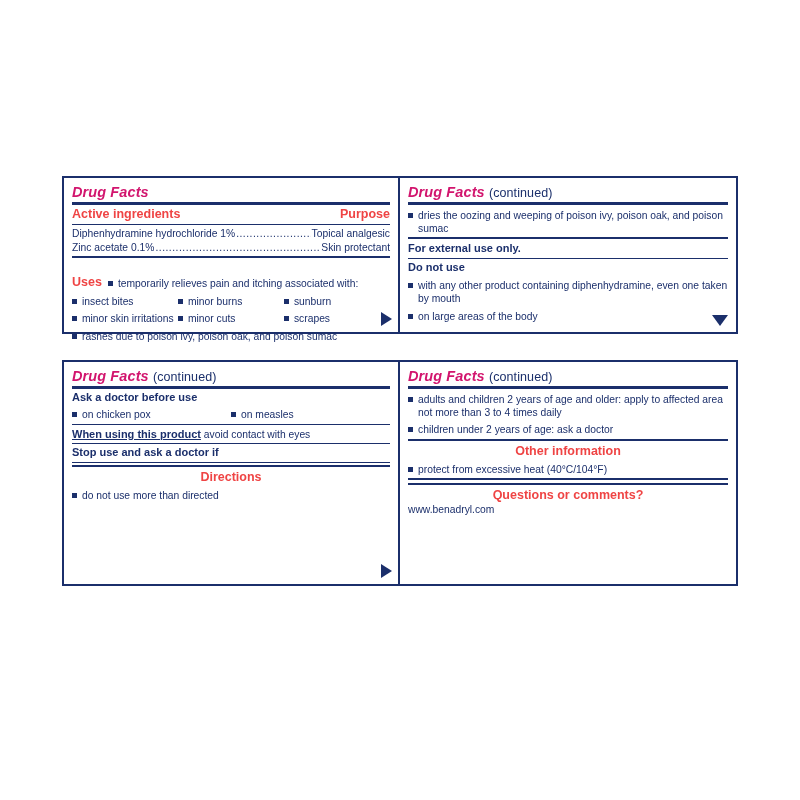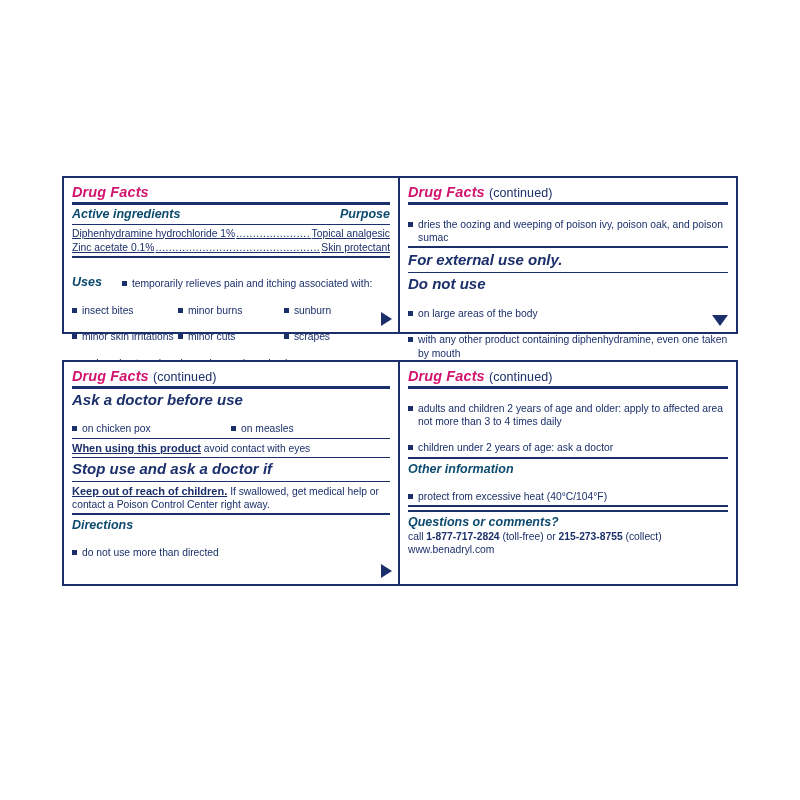--- a/index.html
+++ b/index.html
@@ -44,79 +44,77 @@
     color: #1b2f6b;
     font-size: 12.5px;
   }
   .rule-thick { border-top: 3px solid #1b2f6b; margin: 1px 0 2px 0; }
   .rule-thin  { border-top: 1px solid #1b2f6b; margin: 2px 0 2px 0; }
   .rule-med   { border-top: 2px solid #1b2f6b; margin: 2px 0 3px 0; }
 
   .sechead {
     font-size: 12.5px;
     font-weight: bold;
-    font-style: italic;
-    color: #0c4a6e;
+    color: #ef4444;
     line-height: 1.2;
+    text-align: center;
   }
   .sechead-blue {
-    font-size: 15px;
+    font-size: 11px;
     font-weight: bold;
     color: #1b2f6b;
     line-height: 1.25;
-    font-style: italic;
   }
   .row-head {
     display: flex;
     justify-content: space-between;
     align-items: baseline;
   }
 
   .txt {
     font-size: 10.3px;
     color: #1b2f6b;
     line-height: 1.28;
   }
 
   .dotline {
     display: flex;
     align-items: baseline;
     font-size: 10.3px;
     color: #1b2f6b;
     line-height: 1.35;
     white-space: nowrap;
-    text-decoration: underline;
   }
   .dotline .dots {
     flex: 1 1 auto;
     overflow: hidden;
     letter-spacing: .5px;
     margin: 0 1px;
   }
 
   .bullet {
     display: flex;
     align-items: flex-start;
     font-size: 10.3px;
     color: #1b2f6b;
     line-height: 1.3;
-    margin-top: 13px;
+    margin-top: 4px;
   }
   .bullet .sq {
     flex: 0 0 auto;
     width: 5px; height: 5px;
     background: #1b2f6b;
     margin: 4px 5px 0 0;
   }
   .bullet .bt { flex: 1 1 auto; }
 
   .uses-line {
     display: flex;
     align-items: baseline;
-    gap: 20px;
+    gap: 6px;
   }
   .grid-bullets { display: flex; flex-wrap: wrap; }
   .grid-bullets .bullet { width: 33.33%; }
   .grid-bullets .bullet.w50 { width: 50%; justify-content: flex-end; }
   .grid-bullets .bullet.w100 { width: 100%; }
 
   .inline-head {
     font-size: 11px; font-weight: bold; color: #1b2f6b; text-decoration: underline;
   }
 
@@ -229,25 +227,25 @@
       </div>
 
       <div class="rule-med"></div>
 
       <div class="sechead-blue">For external use only.</div>
       <div class="rule-thin"></div>
 
       <div class="sechead-blue">Do not use</div>
       <div class="bullet">
         <span class="sq"></span>
+        <span class="bt">with any other product containing diphenhydramine, even one taken by mouth</span>
+      </div>
+      <div class="bullet">
+        <span class="sq"></span>
         <span class="bt">on large areas of the body</span>
-      </div>
-      <div class="bullet">
-        <span class="sq"></span>
-        <span class="bt">with any other product containing diphenhydramine, even one taken by mouth</span>
       </div>
 
       <div class="arrow-down"></div>
     </div>
   </div>
 
   <div class="panel" id="panel-bottom">
 
     <div class="col left">
       <div class="dfhead">
@@ -274,24 +272,20 @@
         <span class="inline-head">When using this product</span>
         <span>avoid contact with eyes</span>
       </div>
 
       <div class="rule-thin"></div>
 
       <div class="sechead-blue">Stop use and ask a doctor if</div>
 
       <div class="rule-thin"></div>
 
-      <div class="txt">
-        <span class="inline-head">Keep out of reach of children.</span>
-        <span>If swallowed, get medical help or contact a Poison Control Center right away.</span>
-      </div>
 
       <div class="rule-med"></div>
 
       <div class="sechead">Directions</div>
       <div class="bullet">
         <span class="sq"></span>
         <span class="bt">do not use more than directed</span>
       </div>
 
       <div class="arrow-right"></div>
@@ -320,20 +314,17 @@
         <span class="sq"></span>
         <span class="bt">protect from excessive heat (40°C/104°F)</span>
       </div>
 
       <div class="rule-med"></div>
 
 
       <div class="rule-med"></div>
 
       <div class="sechead">Questions or comments?</div>
-      <div class="txt">
-        <span>call </span><span class="qa-phone">1-877-717-2824</span><span> (toll-free) or </span><span class="qa-phone">215-273-8755</span><span> (collect)</span>
-      </div>
       <div class="txt">www.benadryl.com</div>
     </div>
   </div>
 
 </div>
 
 </body></html>

